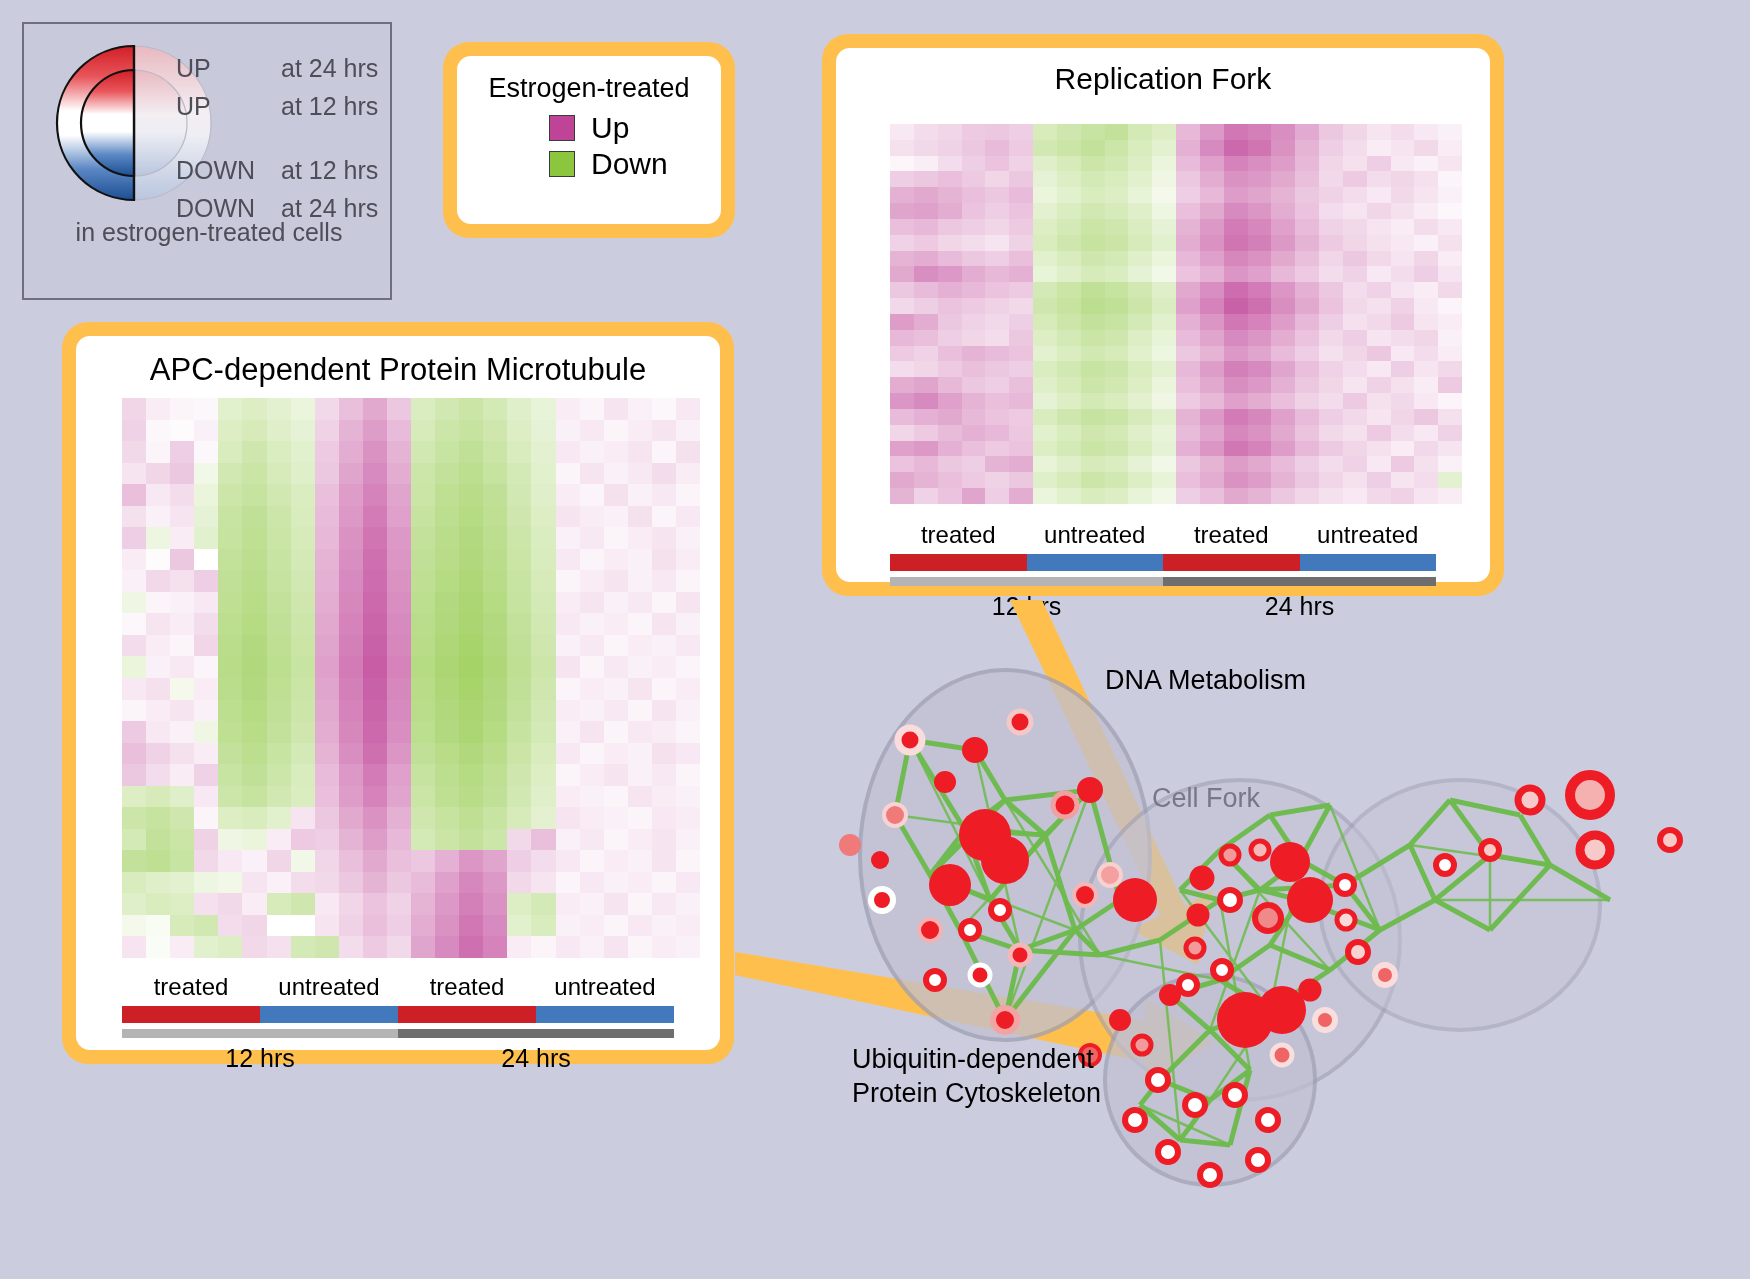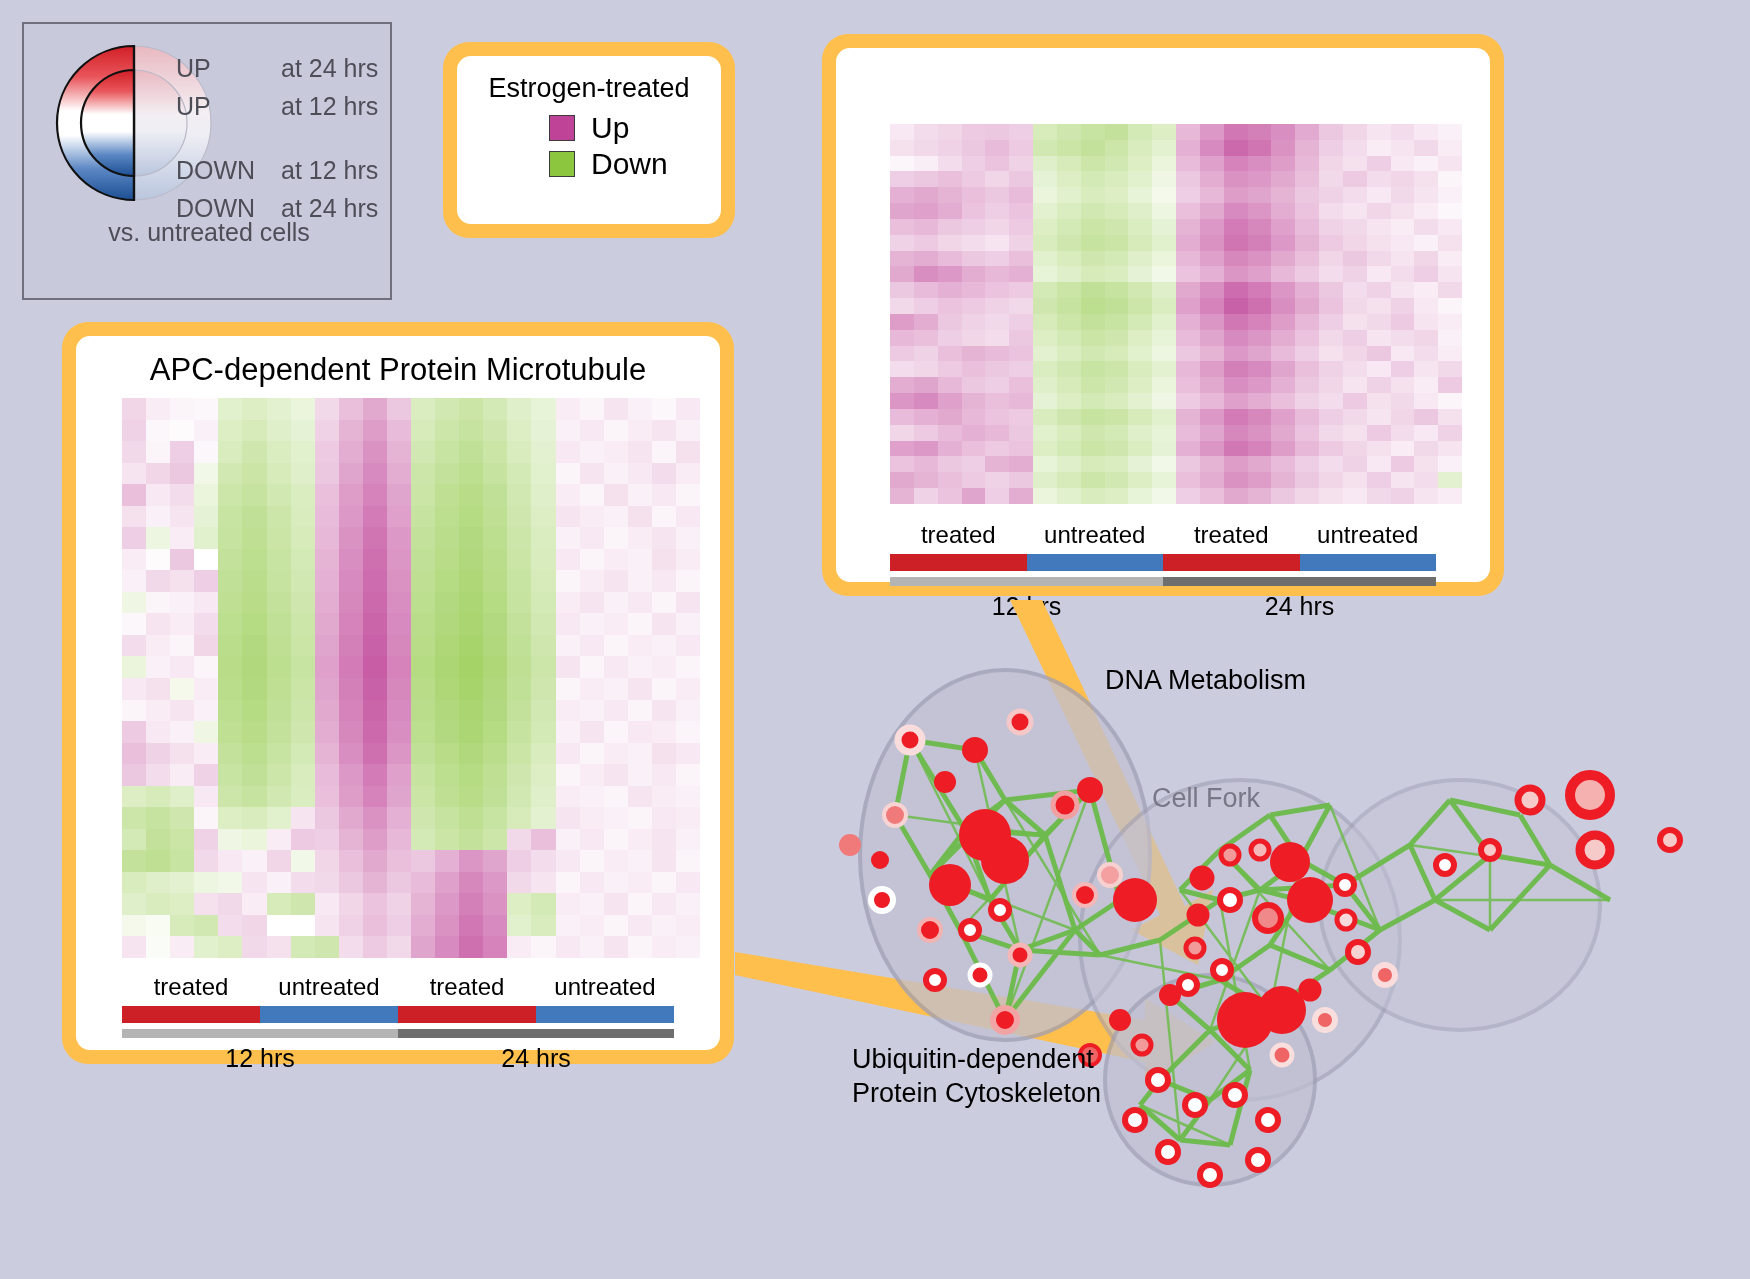--- a/index.html
+++ b/index.html
@@ -125,21 +125,21 @@
       <div class="key-row" style="margin-top:26px;">
         <span class="k1">DOWN</span>
         <span>at 12 hrs</span>
       </div>
       <div class="key-row">
         <span class="k1">DOWN</span>
         <span>at 24 hrs</span>
       </div>
     </div>
     <div class="key-foot">
-      <div>vs. untreated cells</div>
+      <div>in estrogen-treated cells</div>
     </div>
   </div>
 
   <div class="opanel" id="legend-panel">
     <div class="inner">
       <div class="legend-title">Estrogen-treated</div>
       <div class="legend-items">
         <div class="legend-item">
           <span class="swatch" style="background:#bf4397"></span>
           <span class="legend-label">Up</span>
@@ -147,20 +147,21 @@
         <div class="legend-item">
           <span class="swatch" style="background:#8cc63e"></span>
           <span class="legend-label">Down</span>
         </div>
       </div>
     </div>
   </div>
 
   <div class="opanel" id="rf-panel">
     <div class="inner">
+      <div class="panel-title">Replication Fork</div>
       <div class="hm" id="rf-hm" style="grid-template-columns: repeat(24, 1fr); grid-template-rows: repeat(24, 1fr);">
           <div style="background: rgb(247, 232, 243);"></div>
           <div style="background: rgb(243, 221, 236);"></div>
           <div style="background: rgb(241, 214, 232);"></div>
           <div style="background: rgb(237, 202, 226);"></div>
           <div style="background: rgb(236, 199, 224);"></div>
           <div style="background: rgb(238, 206, 228);"></div>
           <div style="background: rgb(215, 235, 187);"></div>
           <div style="background: rgb(207, 231, 174);"></div>
           <div style="background: rgb(200, 228, 162);"></div>

